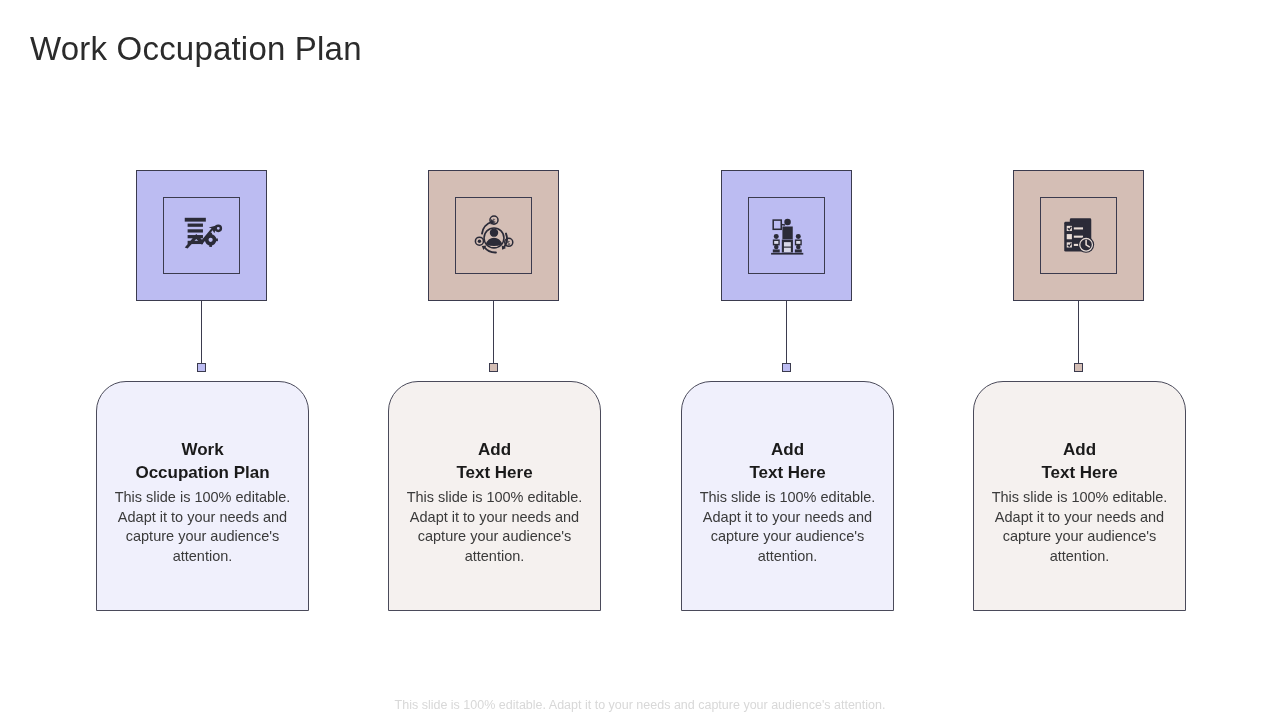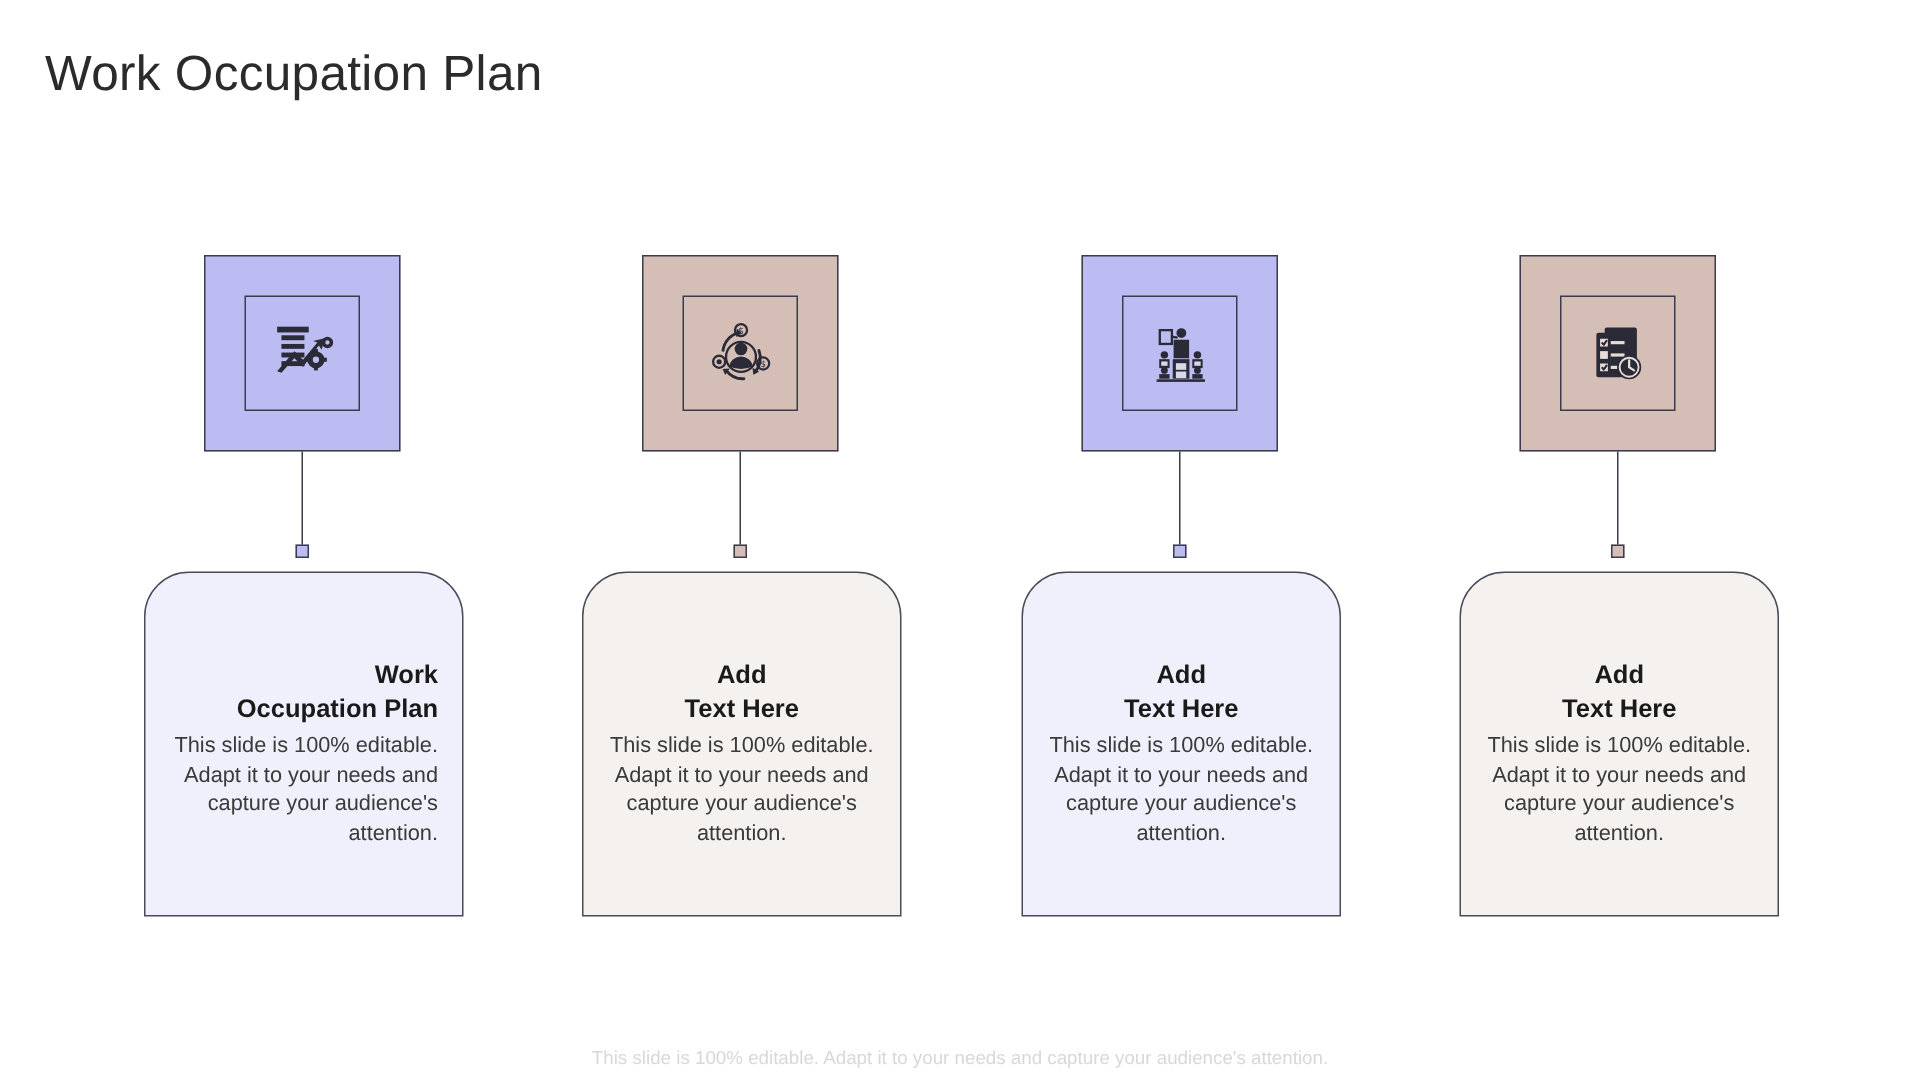--- a/index.html
+++ b/index.html
@@ -157,21 +157,21 @@
             <rect x="31.6" y="32.2" width="2.8" height="3.2"></rect>
             <rect x="25.4" y="26.6" width="3.2" height="2.8"></rect>
             <rect x="37.4" y="26.6" width="3.2" height="2.8"></rect>
             <path d="M41 16 m-4,0 a4,4 0 1,0 8,0 a4,4 0 1,0 -8,0 M41 16 m-1.5,0 a1.5,1.5 0 1,0 3,0 a1.5,1.5 0 1,0 -3,0" fill-rule="evenodd"></path>
           </svg>
         </span>
       </div>
     </div>
     <div class="connector-line"></div>
     <div class="connector-node" style="background-color: rgb(188, 188, 242);"></div>
-    <div class="text-card" style="background-color: rgb(240, 240, 252); text-align: right;">
+    <div class="text-card" style="background-color: rgb(240, 240, 252);">
       <p class="card-heading">Work
 Occupation Plan</p>
       <p class="card-body">This slide is 100% editable. Adapt it to your needs and capture your audience's attention.</p>
     </div>
   </div>
 
   <div class="column col-1">
     <div class="icon-box" style="background-color: rgb(212, 190, 181);">
       <div class="icon-frame">
         <span class="icon-glyph">

